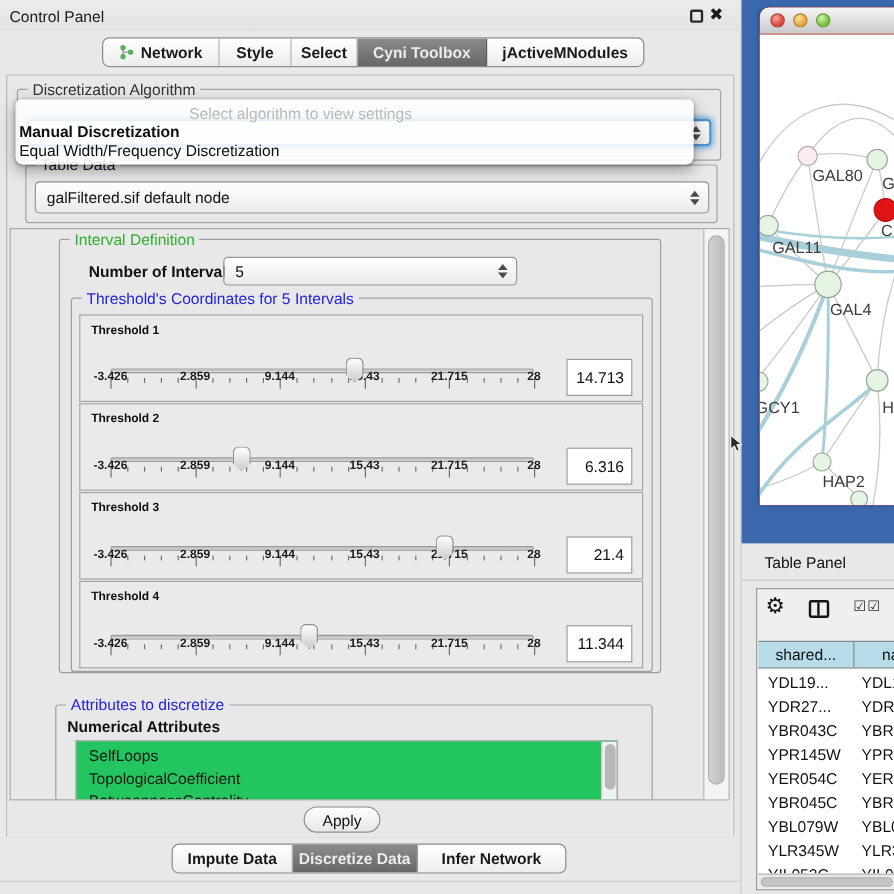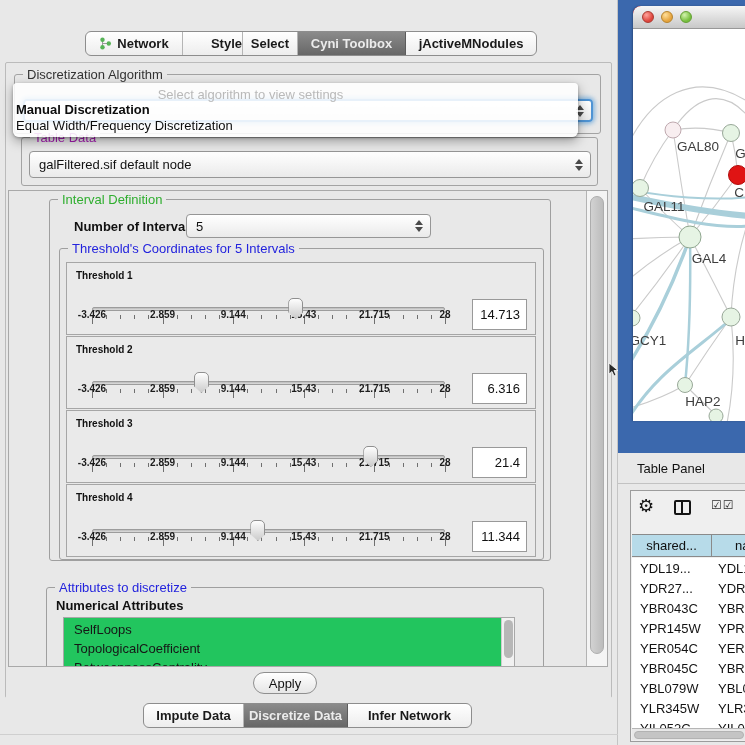--- a/index.html
+++ b/index.html
@@ -87,33 +87,38 @@
 
   .cursor { position:absolute; left:608px; top:362px; z-index:90; }
 </style>
 </head>
 <body>
 
 <div id="stage">
 
   <div id="control">
 
+    <div class="titlebar">
+      <span class="wtitle">Control Panel</span>
+      <span class="float-btn"></span>
+      <span class="close-btn">✖</span>
+    </div>
 
     <div class="seg-control" id="top-tabs" style="left:85px; top:31px;">
         <div class="seg" style="width: 97px;">
           <svg width="13" height="13">
             <line x1="3.5" y1="3" x2="3.5" y2="10" stroke="#9a9a9a" stroke-width="1"></line>
             <line x1="3.5" y1="6.5" x2="9.5" y2="6.5" stroke="#9a9a9a" stroke-width="1"></line>
             <circle cx="3.5" cy="2.8" r="2.2" fill="#57b357"></circle>
             <circle cx="3.5" cy="10.2" r="2.2" fill="#57b357"></circle>
             <circle cx="9.8" cy="6.5" r="2.2" fill="#57b357"></circle>
           </svg>
           <span>Network</span>
         </div>
-        <div class="seg" style="width: 60px; justify-content: flex-end;">
+        <div class="seg" style="width: 60px;">
           <span>Style</span>
         </div>
         <div class="seg" style="width: 55px;">
           <span>Select</span>
         </div>
         <div class="seg selected" style="width: 108px;">
           <span>Cyni Toolbox</span>
         </div>
         <div class="seg" style="width: 130px;">
           <span>jActiveMNodules</span>
@@ -126,21 +131,21 @@
       <span class="gtitle" style="color:#333;">Discretization Algorithm</span>
       <div class="combo focused" style="left:8px; top:24px; width:570px; height:23px;">
         <div class="stepper">
             <span class="arr-up"></span>
             <span class="arr-down"></span>
           </div>
       </div>
     </div>
 
     <div class="group" style="left:21px; top:137px; width:577px; height:49px;">
-      <span class="gtitle" style="color:#a21caf;">Table Data</span>
+      <span class="gtitle" style="color:#0f172a;">Table Data</span>
       <div class="combo" style="left:7px; top:13px; width:562px; height:27px;">
         <span class="cval">galFiltered.sif default node</span>
         <div class="stepper">
             <span class="arr-up"></span>
             <span class="arr-down"></span>
           </div>
       </div>
     </div>
 
     <div class="scrollpanel">

